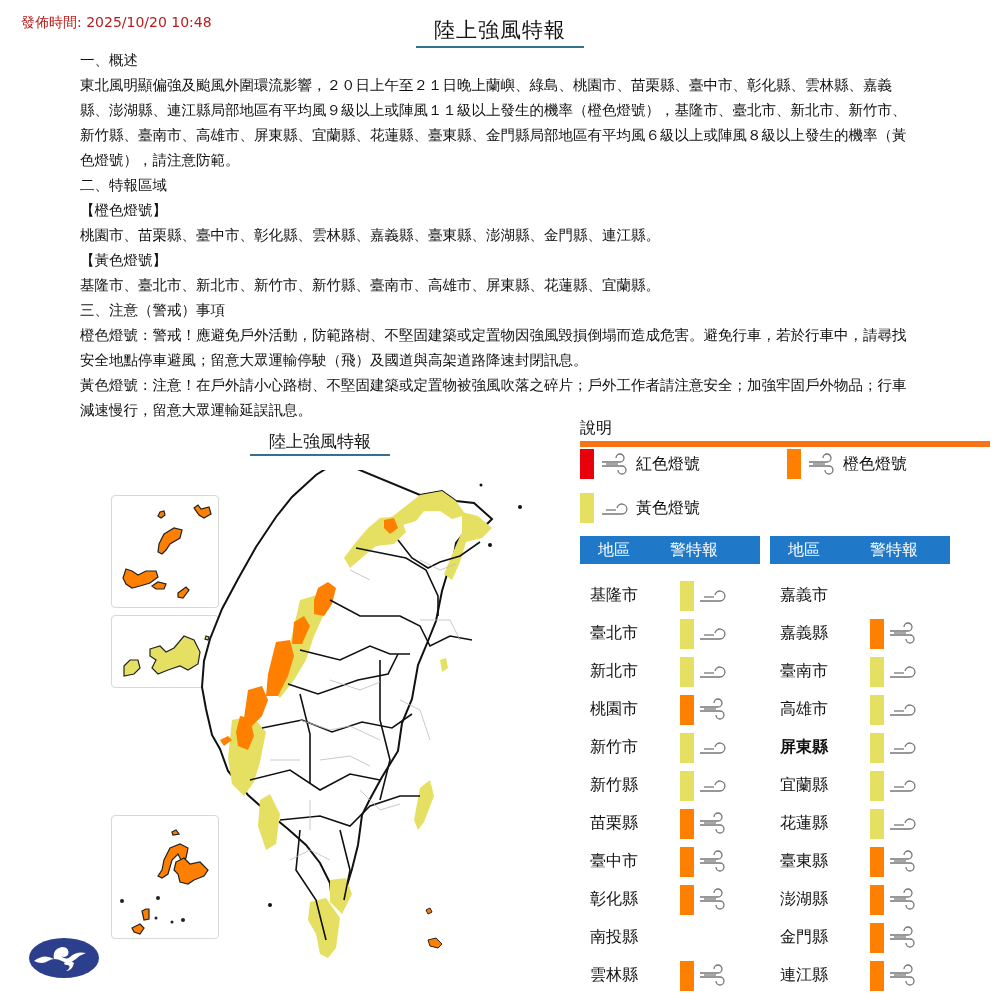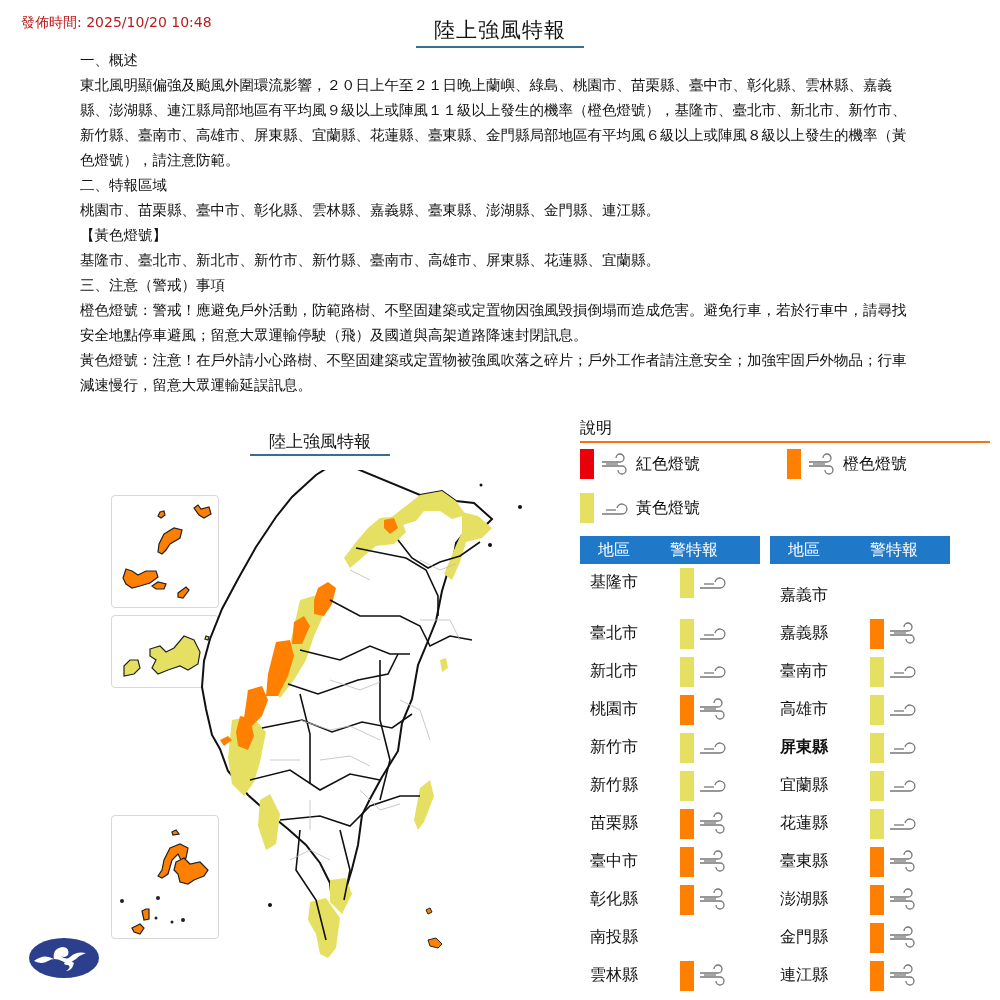--- a/index.html
+++ b/index.html
@@ -13,21 +13,21 @@
   .body-text { position: absolute; left: 80px; top: 48px; width: 840px; font-size: 14.5px; line-height: 25px; color: #111; }
   .body-text p { white-space: normal; }
 
   .map-title { position: absolute; left: 250px; top: 430px; width: 140px; text-align: center;
     font-size: 17px; padding-bottom: 1px; border-bottom: 2px solid #35708f; }
 
   .inset { position: absolute; border: 1px solid #d8d8d8; border-radius: 4px; background: #fff; }
   .map-svg { position: absolute; left: 0; top: 470px; }
 
   .legend { position: absolute; left: 580px; top: 418px; width: 410px; }
-  .legend-title { font-size: 16px; padding-bottom: 2px; border-bottom: 2px solid #f97316; }
+  .legend-title { font-size: 16px; padding-bottom: 2px; border-bottom: 6px solid #f97316; }
   .legend-item { position: absolute; display: flex; align-items: center; font-size: 16px; }
   .swatch { width: 14px; height: 30px; display: inline-block; }
   .legend-item .wind { margin-left: 6px; margin-right: 4px; }
 
   .tbl-header { position: absolute; height: 28px; background: #1f78c8; color: #fff; font-size: 16px; display: flex; align-items: center; }
   .tbl-header span { position: absolute; }
 
   .row { position: absolute; height: 38px; display: flex; align-items: center; font-size: 16px; }
   .row .name { position: absolute; left: 0; width: 80px; }
   .row .sw { position: absolute; left: 90px; top: 5px; width: 14px; height: 30px; }
@@ -38,20 +38,21 @@
 </head>
 <body>
 
 <div class="issued">發佈時間: 2025/10/20 10:48</div>
 <div class="main-title">陸上強風特報</div>
 
 <div class="body-text">
   <p>一、概述</p>
   <p>東北風明顯偏強及颱風外圍環流影響，２０日上午至２１日晚上蘭嶼、綠島、桃園市、苗栗縣、臺中市、彰化縣、雲林縣、嘉義縣、澎湖縣、連江縣局部地區有平均風９級以上或陣風１１級以上發生的機率（橙色燈號），基隆市、臺北市、新北市、新竹市、新竹縣、臺南市、高雄市、屏東縣、宜蘭縣、花蓮縣、臺東縣、金門縣局部地區有平均風６級以上或陣風８級以上發生的機率（黃色燈號），請注意防範。</p>
   <p>二、特報區域</p>
+  <p>【橙色燈號】</p>
   <p>桃園市、苗栗縣、臺中市、彰化縣、雲林縣、嘉義縣、臺東縣、澎湖縣、金門縣、連江縣。</p>
   <p>【黃色燈號】</p>
   <p>基隆市、臺北市、新北市、新竹市、新竹縣、臺南市、高雄市、屏東縣、花蓮縣、宜蘭縣。</p>
   <p>三、注意（警戒）事項</p>
   <p>橙色燈號：警戒！應避免戶外活動，防範路樹、不堅固建築或定置物因強風毀損倒塌而造成危害。避免行車，若於行車中，請尋找安全地點停車避風；留意大眾運輸停駛（飛）及國道與高架道路降速封閉訊息。</p>
   <p>黃色燈號：注意！在戶外請小心路樹、不堅固建築或定置物被強風吹落之碎片；戶外工作者請注意安全；加強牢固戶外物品；行車減速慢行，留意大眾運輸延誤訊息。</p>
 </div>
 
 <div class="map-title">陸上強風特報</div>
 
@@ -195,21 +196,21 @@
 <div class="tbl-header" style="left:580px;top:536px;width:180px;">
   <span style="left:18px;">地區</span>
   <span style="left:90px;">警特報</span>
 </div>
 <div class="tbl-header" style="left:770px;top:536px;width:180px;">
   <span style="left:18px;">地區</span>
   <span style="left:100px;">警特報</span>
 </div>
 
 <div id="rows">
-    <div class="row" style="left: 590px; top: 563px; width: 160px;">
+    <div class="row" style="left: 590px; top: 576px; width: 160px;">
       <span class="name">基隆市</span>
       <span class="sw" style="left: 90px; background: rgb(230, 224, 98);"></span>
       <svg width="32" height="24" viewBox="0 0 32 22" class="wi" style="left: 108px;">
         <g fill="none" stroke="#777" stroke-width="1.3">
           <path d="M2,17 h20 a5,5 0 1 0 -5,-6"></path>
           <path d="M6,13 h10"></path>
         </g>
       </svg>
     </div>
     <div class="row" style="left: 590px; top: 614px; width: 160px;">

